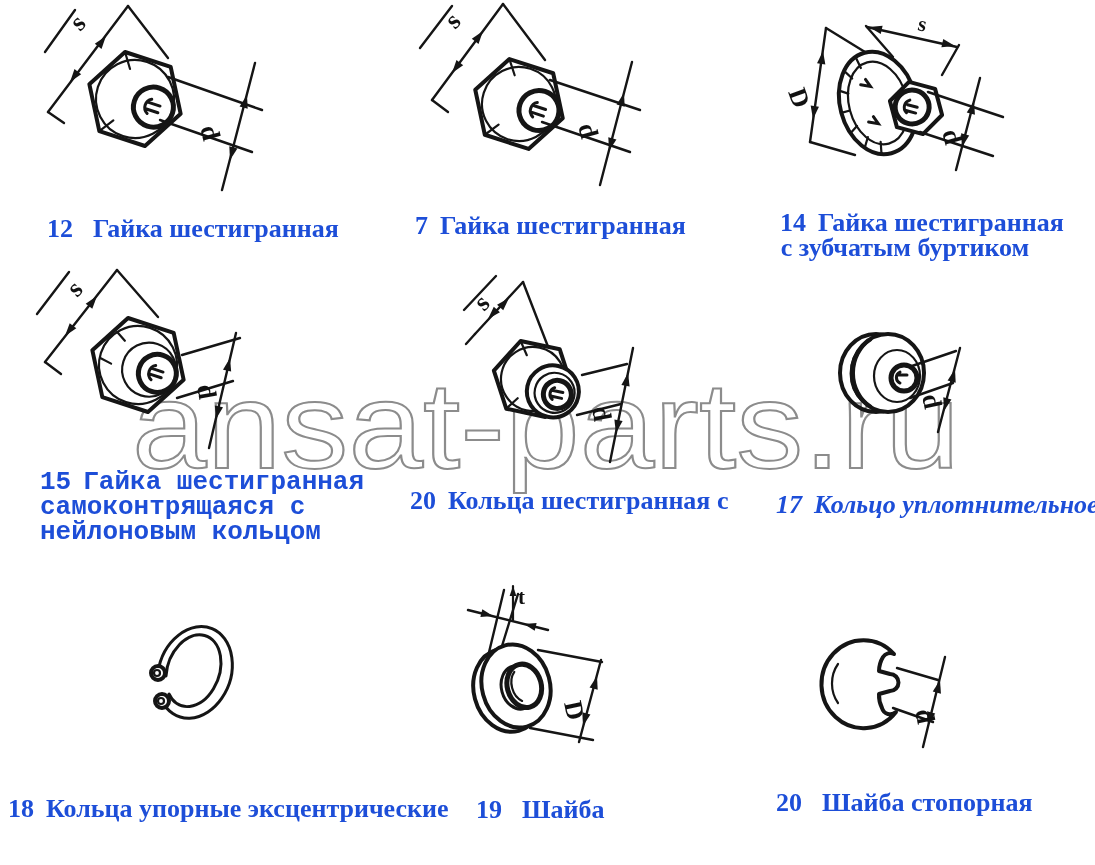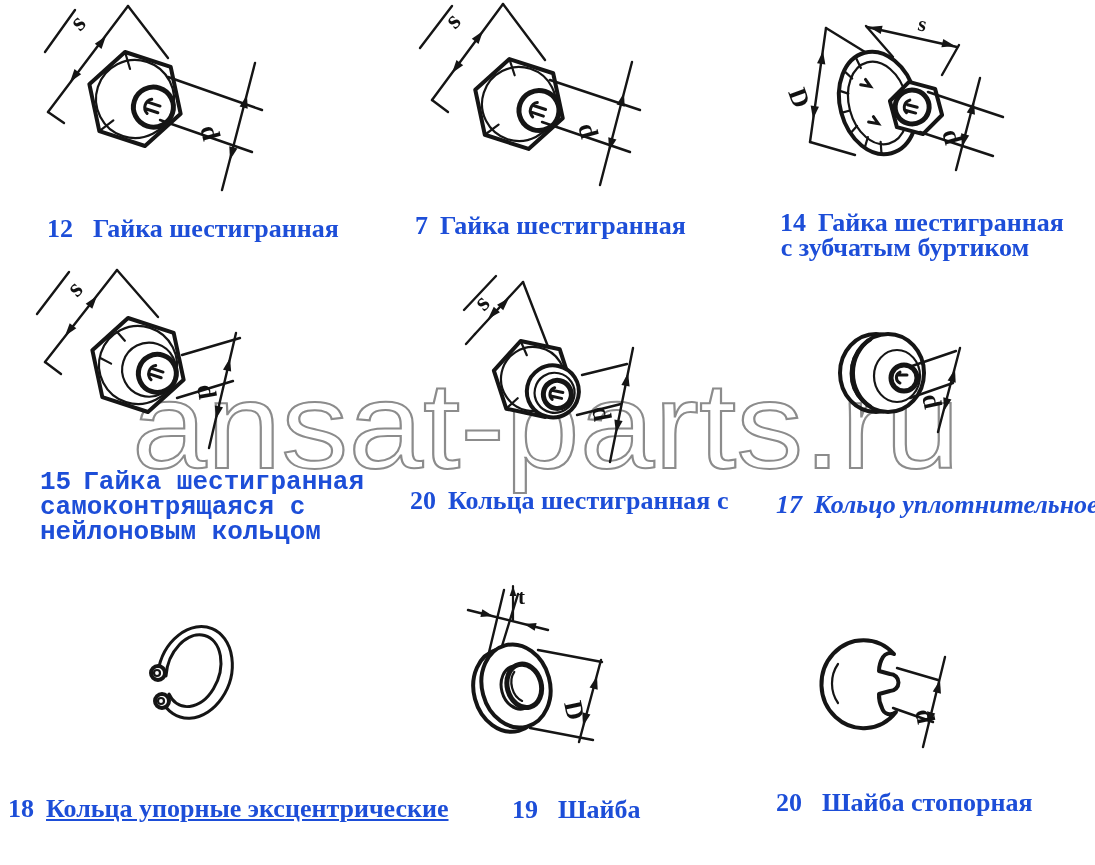--- a/index.html
+++ b/index.html
@@ -275,25 +275,25 @@
   </div>
 
   <div class="caption center" style="left:410px;top:488px;width:285px;">
     <div><span class="num">20</span><span>Кольца шестигранная с</span></div>
   </div>
 
   <div class="caption" style="left:776px;top:492px;font-style:italic;">
     <span class="num">17</span><span>Кольцо уплотнительное</span>
   </div>
 
-  <div class="caption" style="left:8px;top:796px;text-decoration:underline;">
+  <div class="caption" style="left:8px;top:796px;">
     <span class="num">18</span><span>Кольца упорные эксцентрические</span>
   </div>
 
-  <div class="caption" style="left:476px;top:797px;margin-left:36px;">
+  <div class="caption" style="left:476px;top:797px;">
     <span class="num wide">19</span><span>Шайба</span>
   </div>
 
   <div class="caption" style="left:776px;top:790px;">
     <span class="num wide">20</span><span>Шайба стопорная</span>
   </div>
 
 </div>
 
 </body></html>

